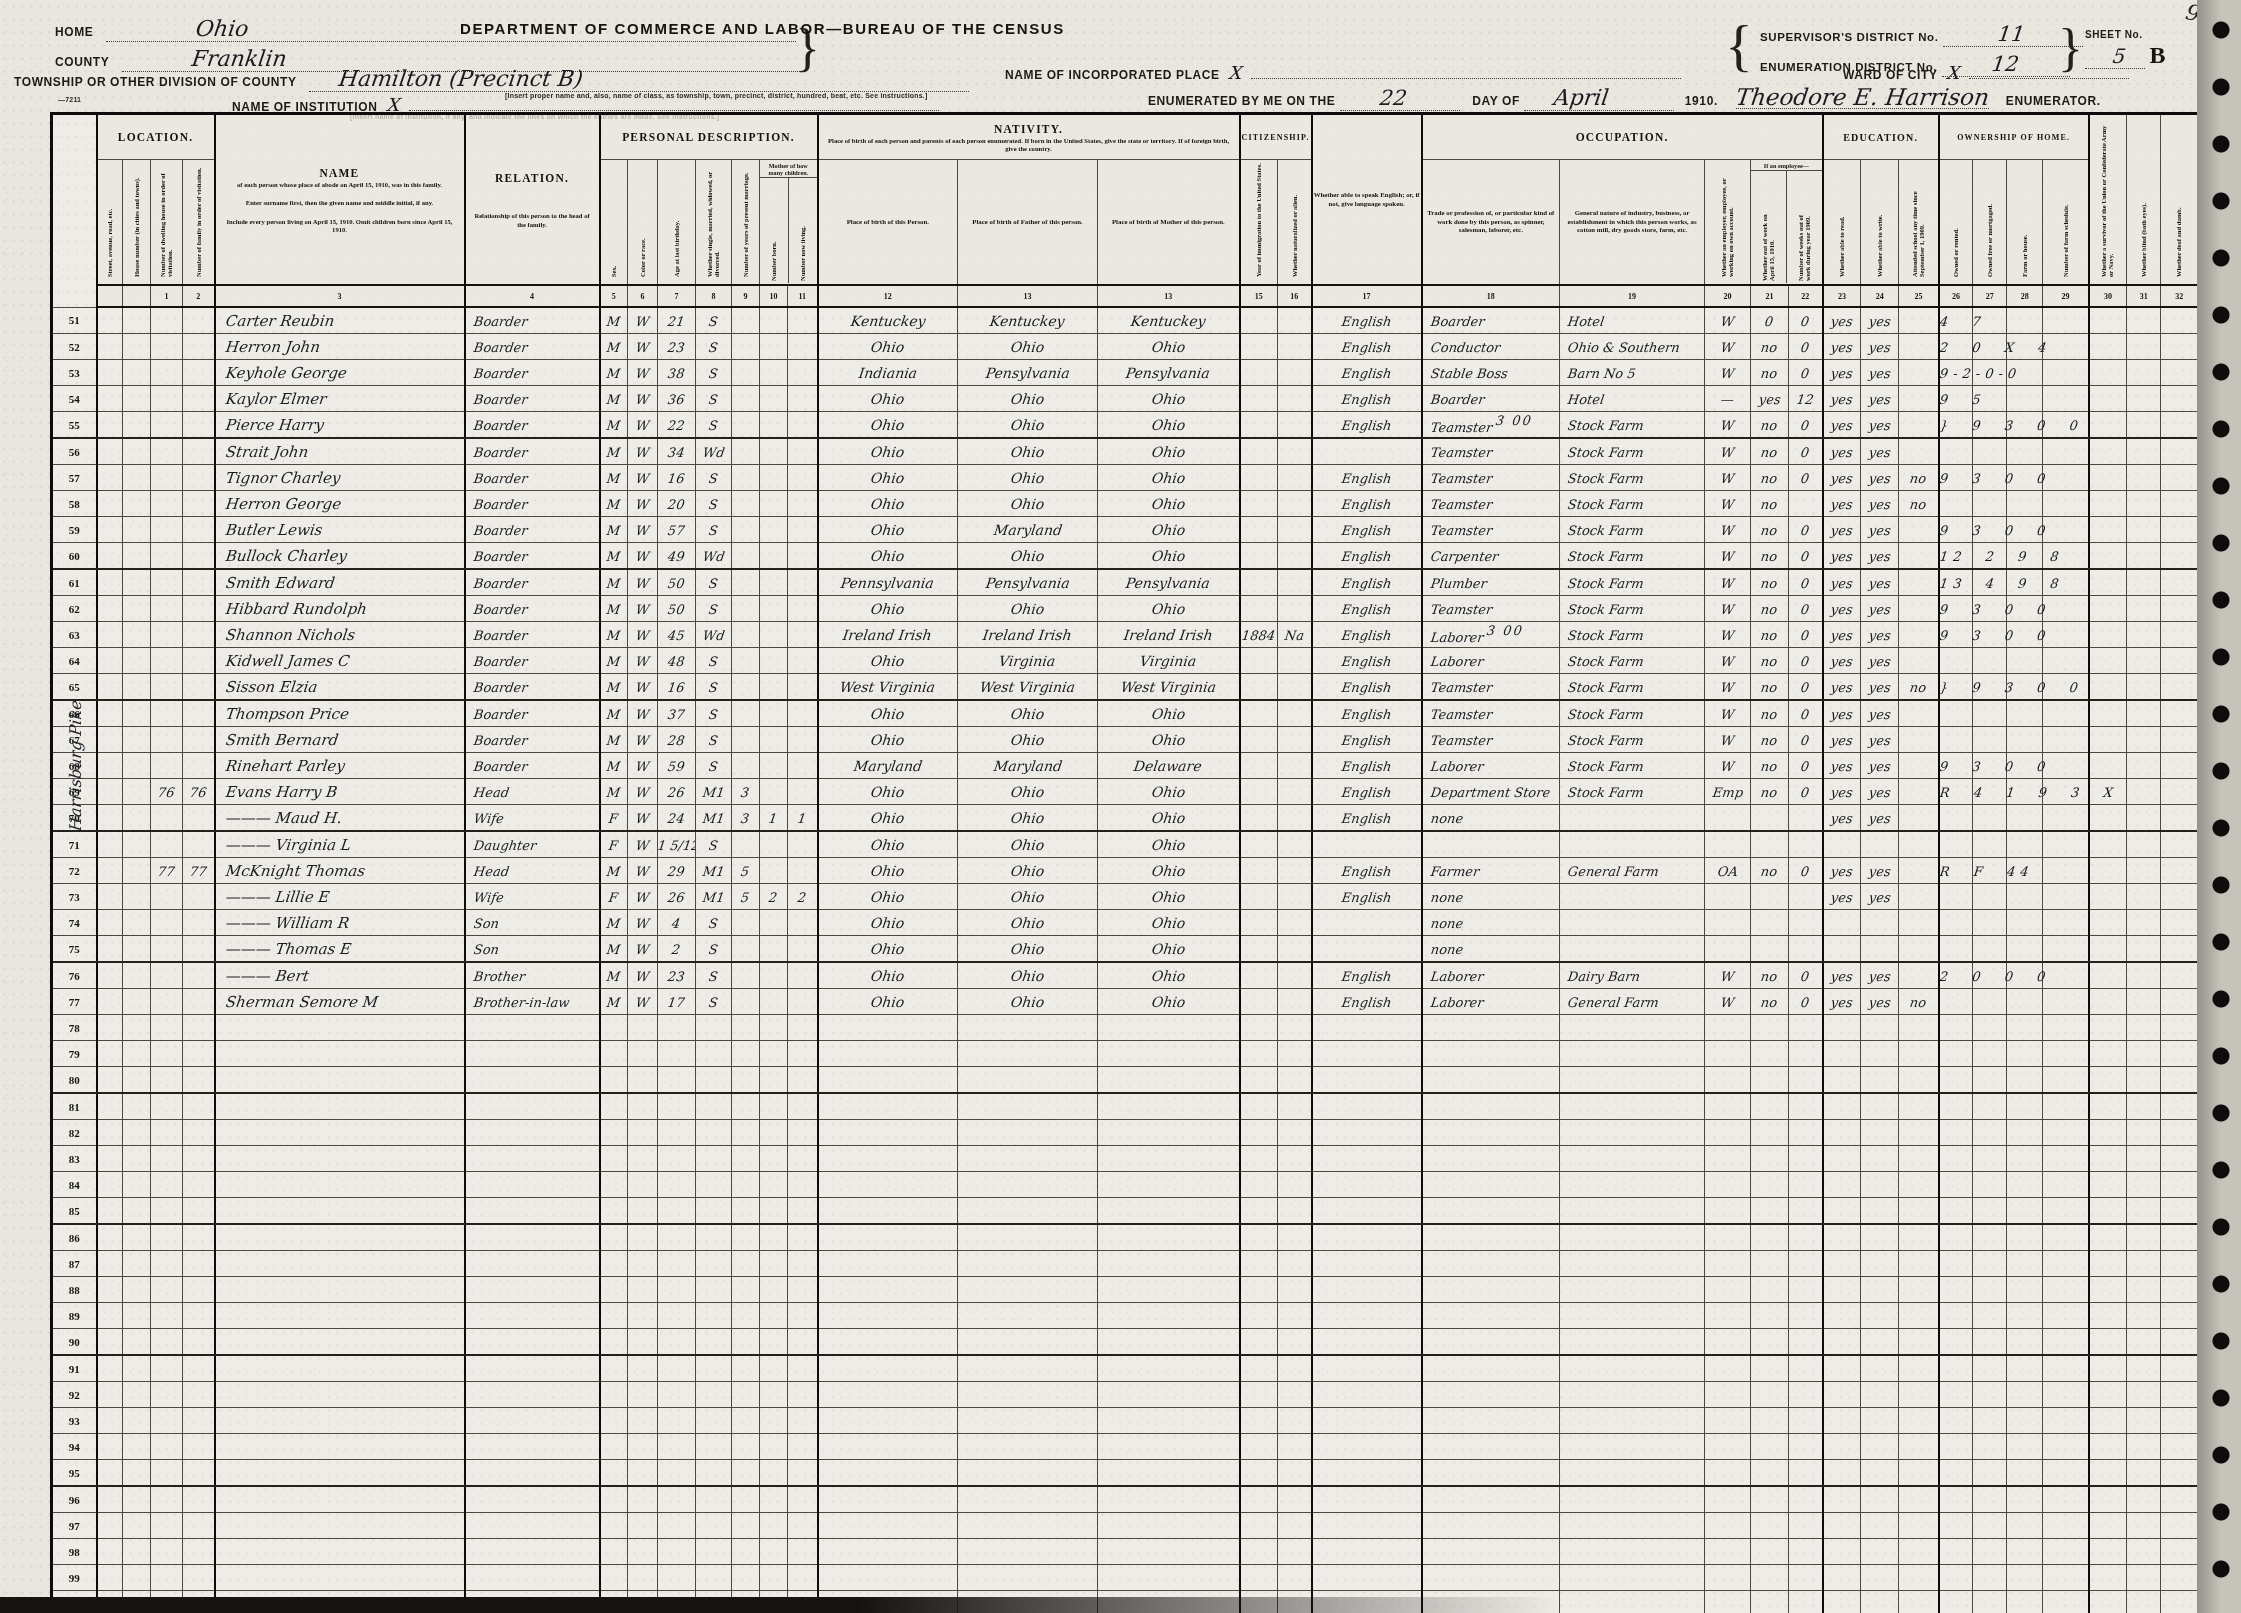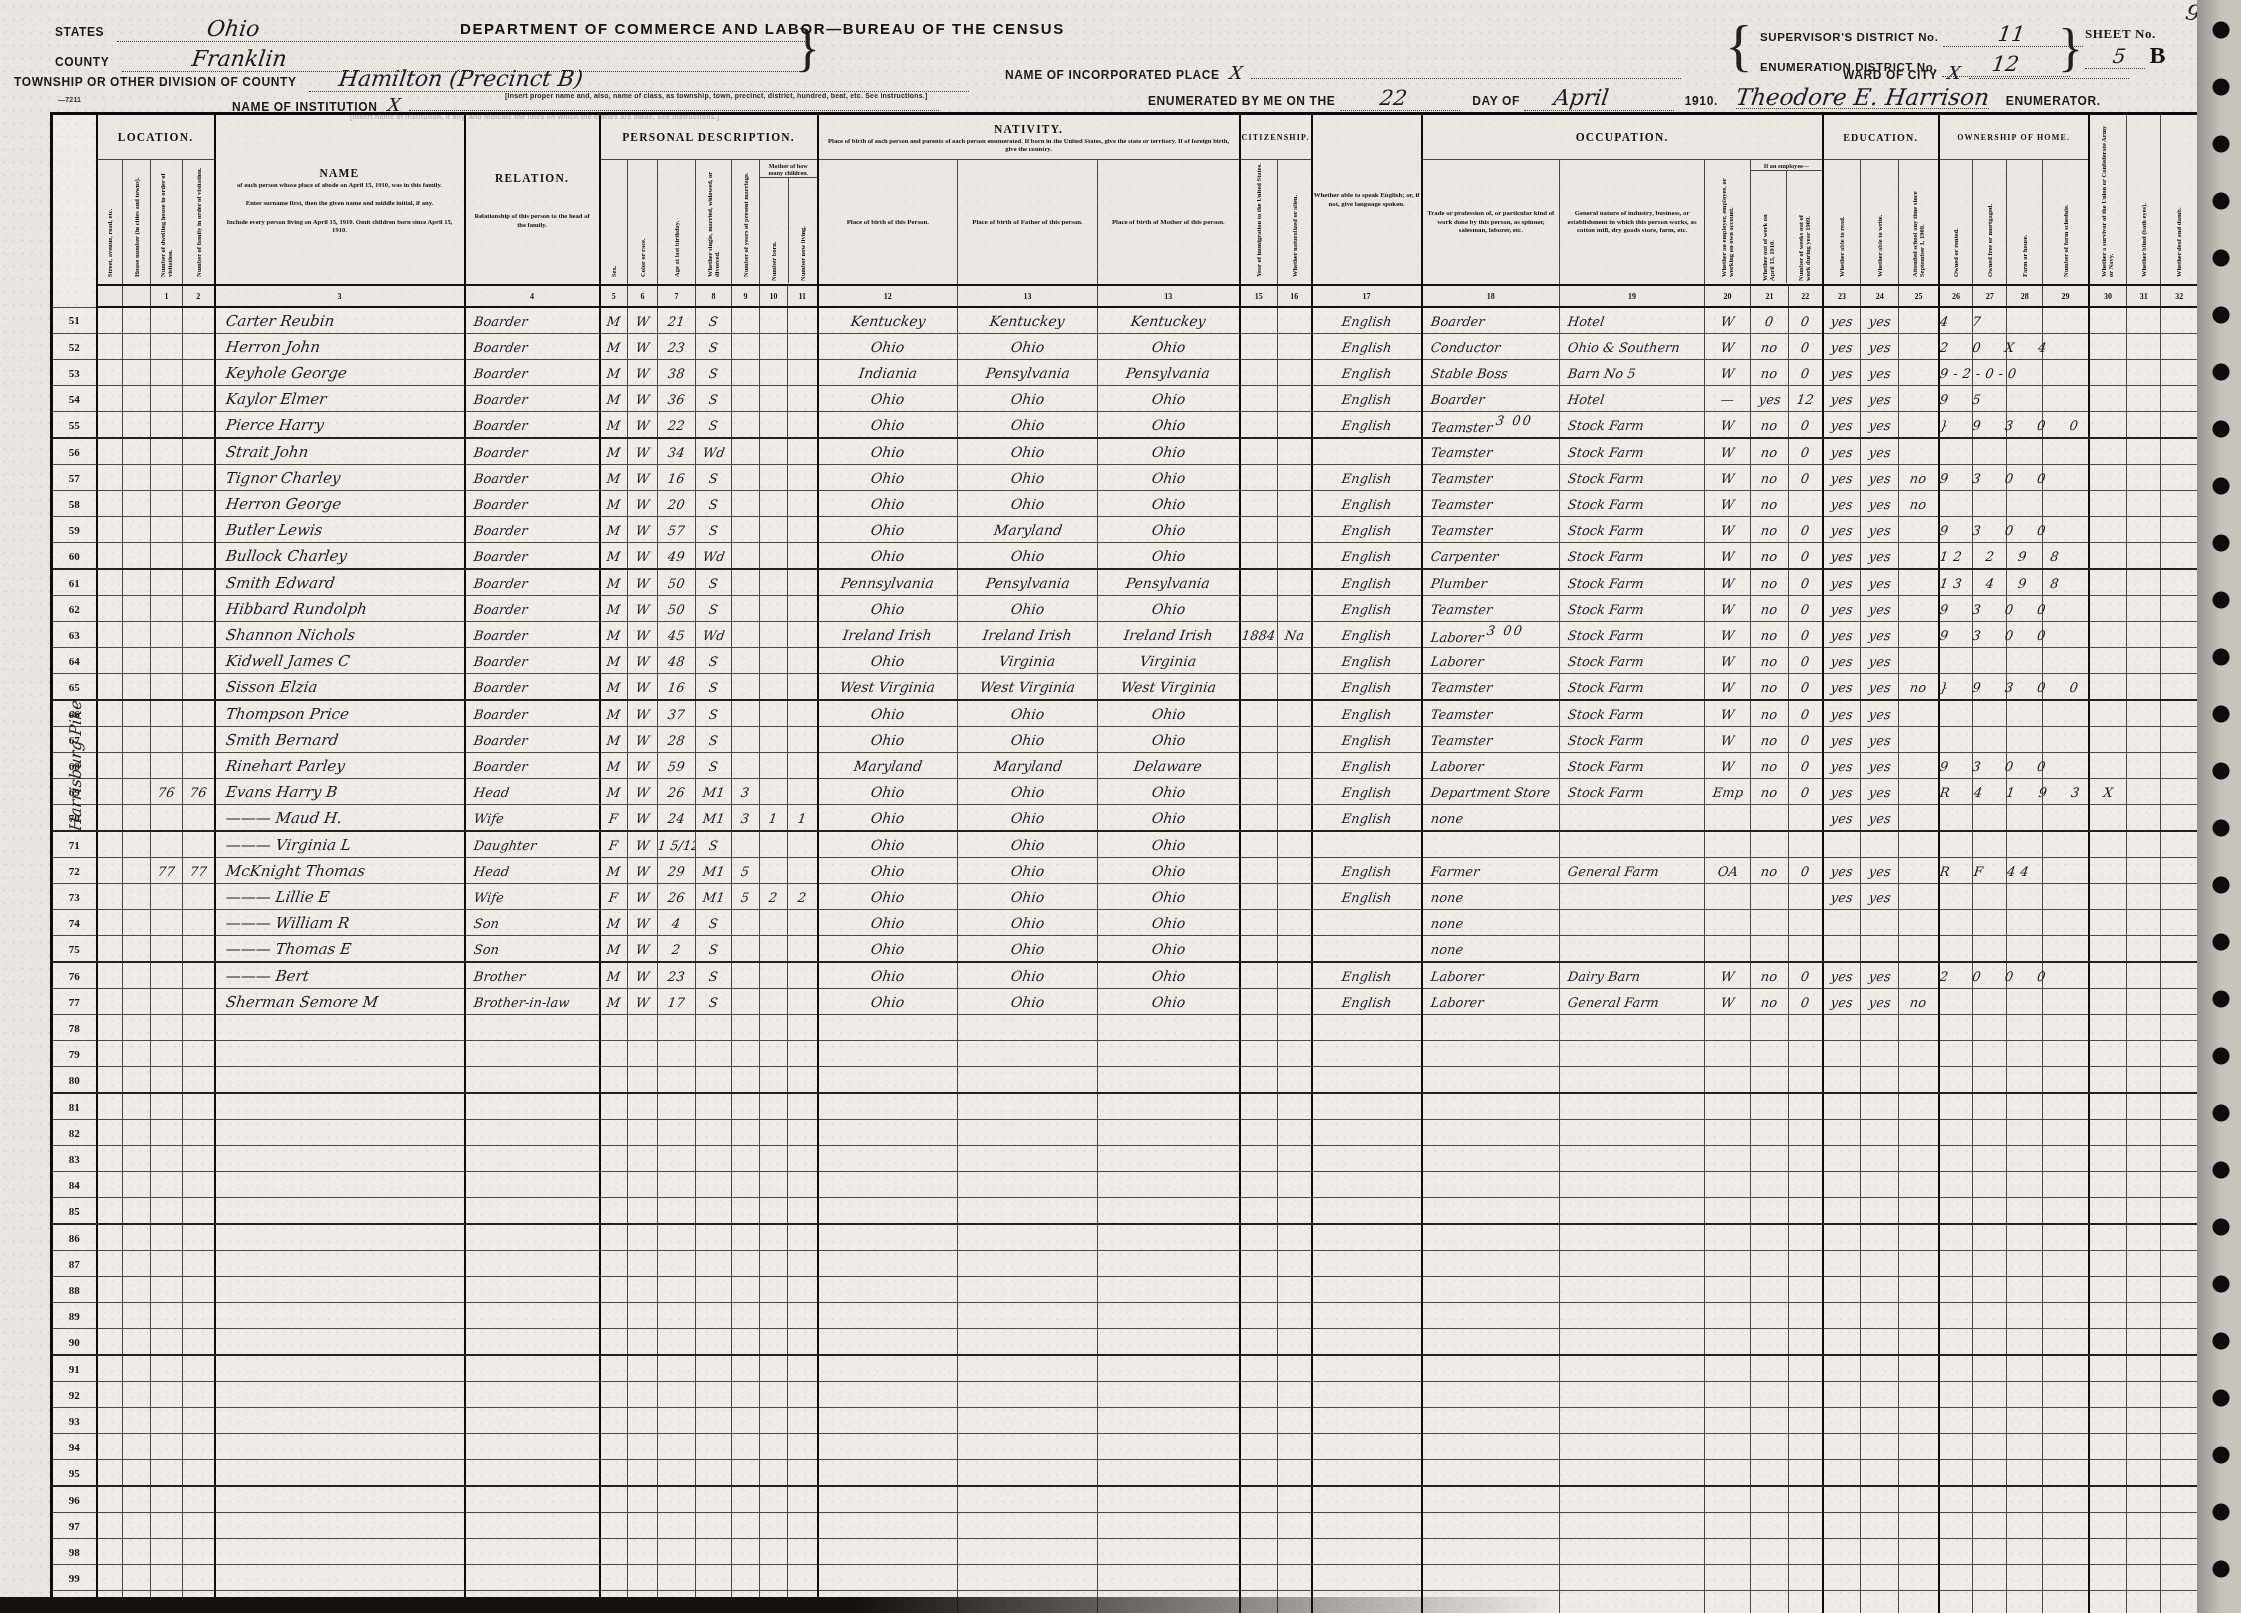--- a/index.html
+++ b/index.html
@@ -70,21 +70,21 @@
         background:linear-gradient(90deg,#14130f 0%,#14130f 55%,rgba(20,19,15,0) 100%);}
   .corner-scrawl{position:absolute;left:2186px;top:2px;font-family:"DejaVu Serif",serif;font-style:italic;
         font-size:22px;color:#201f26;transform:rotate(14deg);}
 </style>
 </head>
 <body>
 
 <div class="page">
 
   <div class="abs" style="left:55px;top:16px;">
-    <span class="lbl">STATES</span>
+    <span class="lbl">HOME</span>
     <span class="dot" style="width:690px;margin-left:8px;"><span class="hw" style="font-size:22px;margin-left:90px;">Ohio</span></span>
   </div>
   <div class="abs" style="left:55px;top:46px;">
     <span class="lbl">COUNTY</span>
     <span class="dot" style="width:678px;margin-left:8px;"><span class="hw" style="font-size:22px;margin-left:70px;">Franklin</span></span>
   </div>
   <div class="abs brace" style="left:795px;top:18px;font-size:52px;">}</div>
 
   <div class="abs" style="left:14px;top:66px;">
     <span class="lbl">TOWNSHIP OR OTHER DIVISION OF COUNTY</span>
@@ -127,21 +127,21 @@
   <div class="abs" style="left:1760px;top:22px;">
     <span class="lbl" style="font-size:11.5px;">SUPERVISOR'S DISTRICT No.</span>
     <span class="dot" style="width:140px;"><span class="hw" style="font-size:21px;margin-left:55px;">11</span></span>
   </div>
   <div class="abs" style="left:1760px;top:52px;">
     <span class="lbl" style="font-size:11.5px;">ENUMERATION DISTRICT No.</span>
     <span class="dot" style="width:128px;"><span class="hw" style="font-size:21px;margin-left:50px;">12</span></span>
   </div>
   <div class="abs brace" style="left:2058px;top:18px;font-size:52px;">}</div>
   <div class="abs" style="left:2085px;top:24px;">
-    <span class="lbl" style="font-size:13px;font-family:Liberation Serif, serif;">SHEET No.</span><br>
+    <span class="lbl" style="font-size:10px;">SHEET No.</span><br>
     <span class="dot" style="width:60px;"><span class="hw" style="font-size:20px;margin-left:28px;">5</span></span>
     <span style="font-weight:bold;font-size:24px;font-family:'Liberation Serif',serif;">B</span>
   </div>
   <div class="corner-scrawl">91</div>
 
   <table class="census">
       <colgroup>
         <col style="width: 45px;">
         <col style="width: 26px;">
         <col style="width: 28px;">

